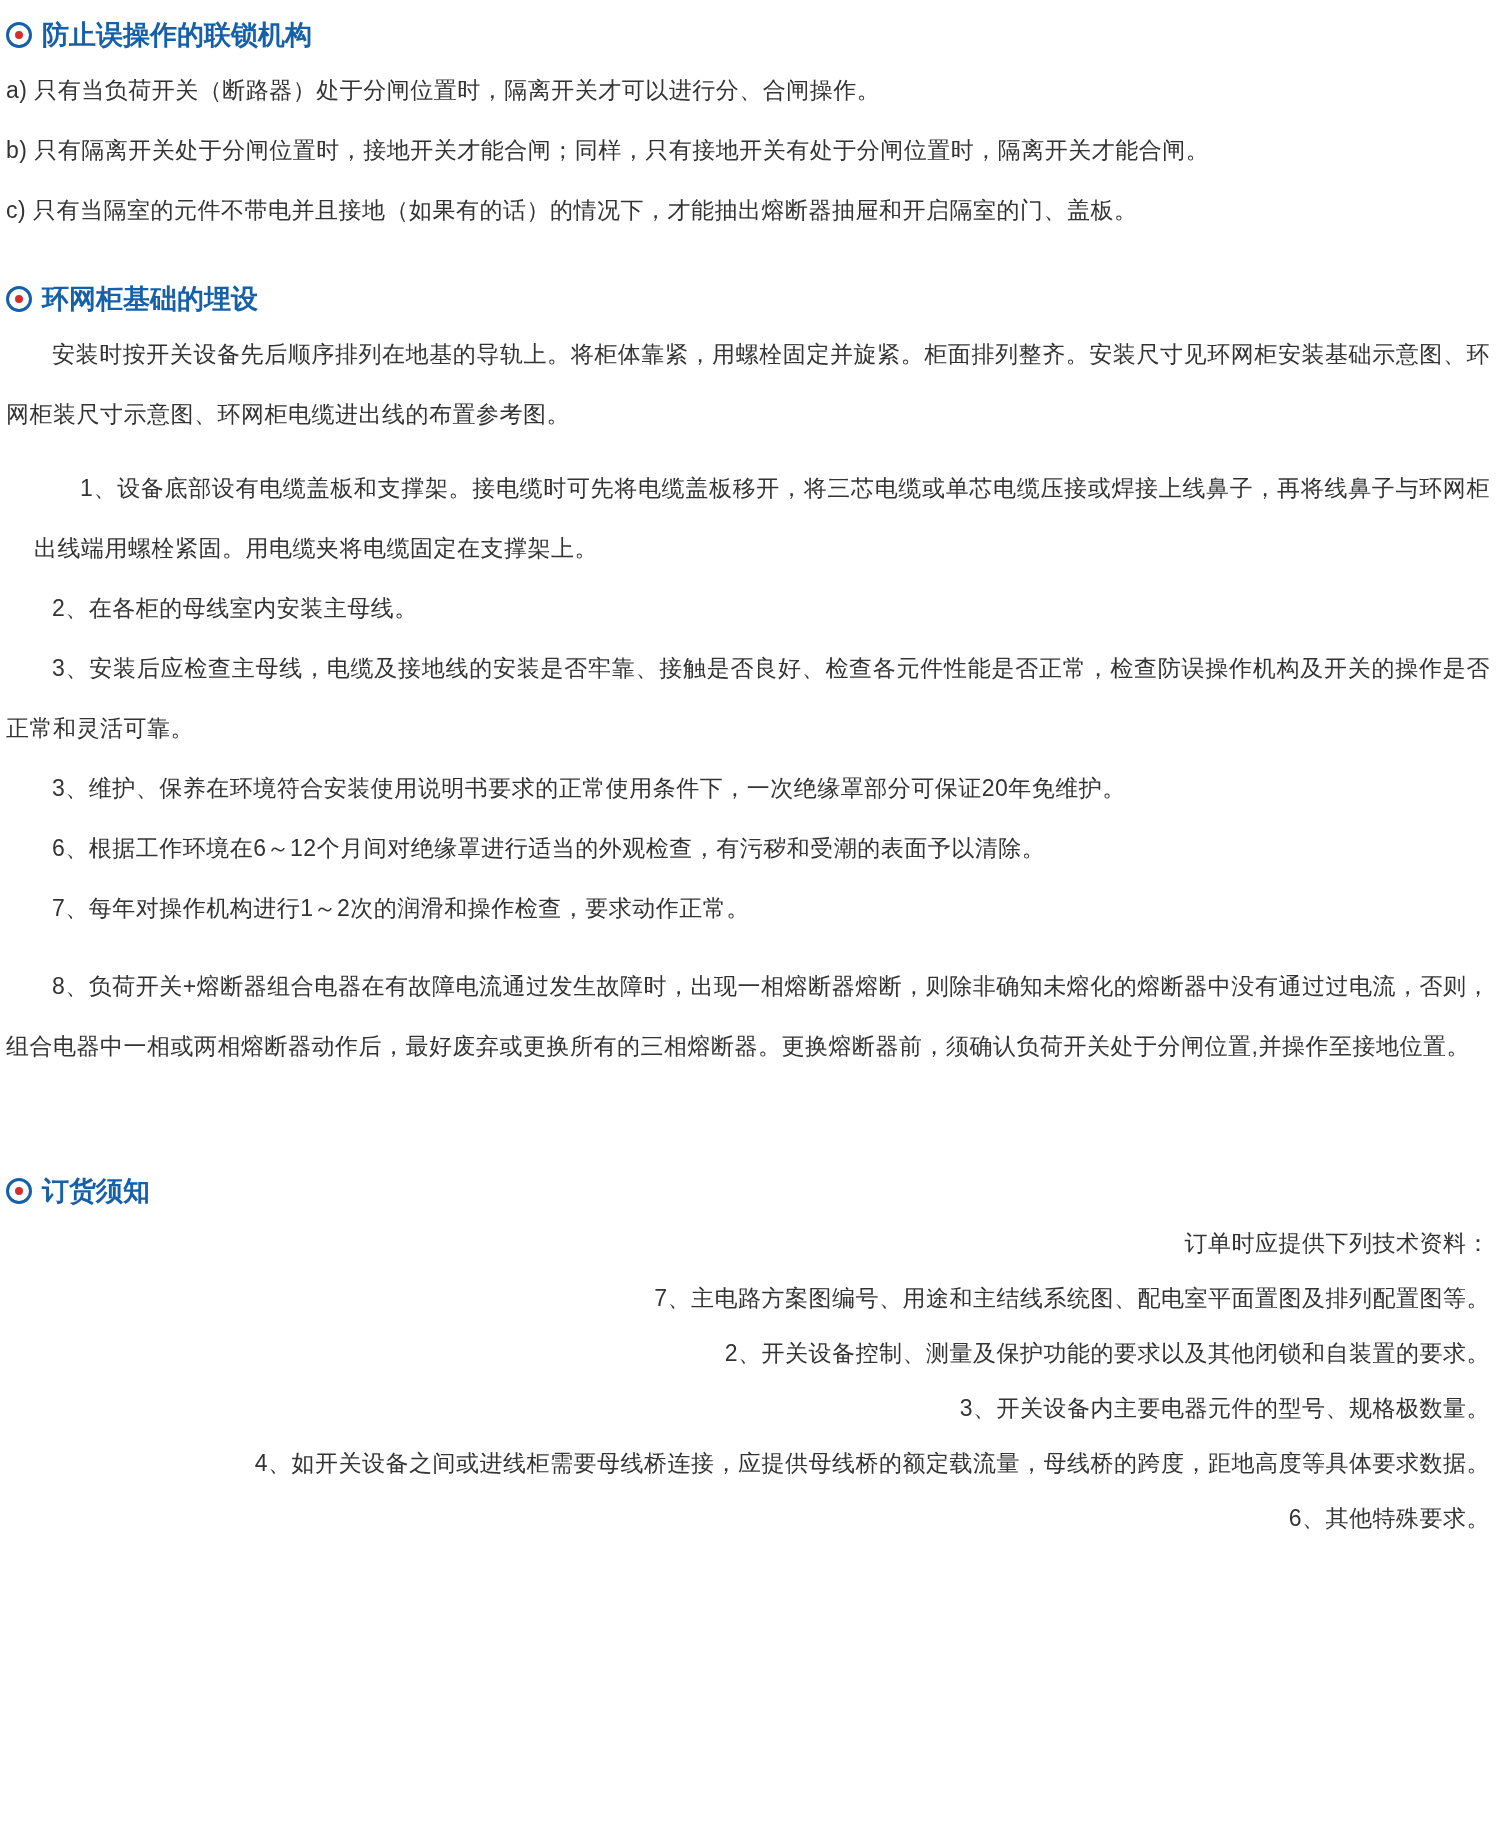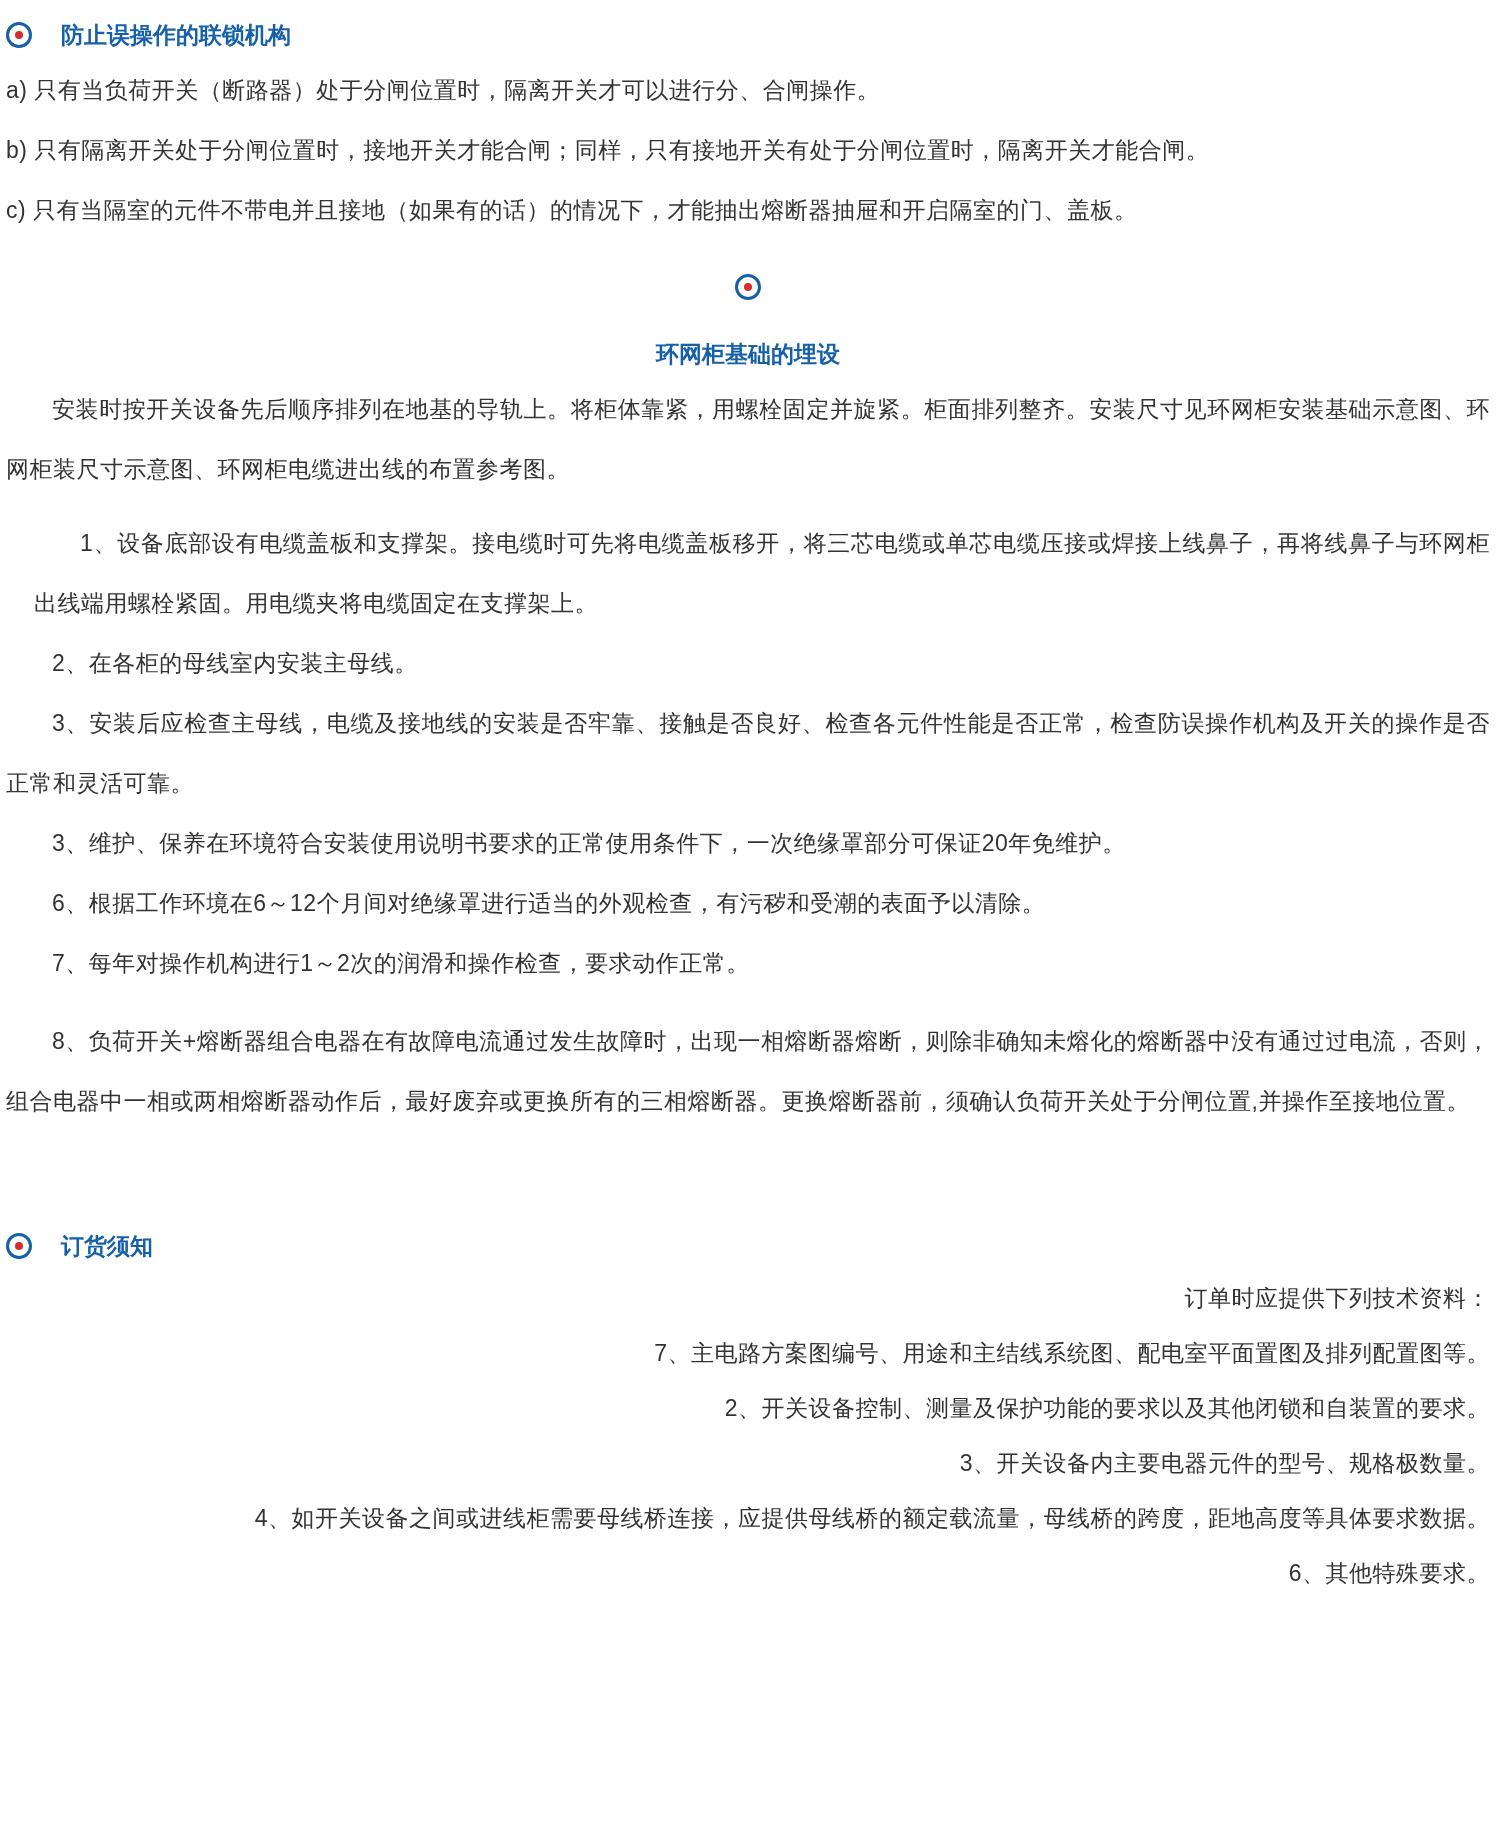--- a/index.html
+++ b/index.html
@@ -15,23 +15,23 @@
     font-family: "Liberation Sans", "DejaVu Sans", sans-serif;
     font-size: 23px;
   }
   .page {
     padding: 10px 10px 0 6px;
     box-sizing: border-box;
   }
   .sec-title {
     display: flex;
     align-items: center;
-    gap: 29px;
+    gap: 10px;
     margin: 0;
-    font-size: 23px;
+    font-size: 27px;
     font-weight: bold;
     line-height: 50px;
     color: var(--accent, #1560a8);
   }
   .sec-icon {
     flex: 0 0 auto;
     width: 20px;
     height: 20px;
     border: 3px solid var(--accent, #1560a8);
     border-radius: 50%;
@@ -46,21 +46,21 @@
     border-radius: 50%;
     background: var(--dot, #d42f2f);
   }
   .para {
     margin: 0;
     line-height: 60px;
     text-align: justify;
     letter-spacing: 0.5px;
   }
   .indent { text-indent: 2em; }
-  #sec-foundation .sec-title { margin-top: 34px; flex-direction: column; }
+  #sec-foundation .sec-title { margin-top: 34px; }
   #sec-foundation .first-item { margin-top: 14px; margin-left: 28px; }
   #sec-foundation .item-8 { margin-top: 18px; }
   #sec-ordering .sec-title { margin-top: 90px; align-items: center; }
   #sec-ordering .para { line-height: 55px; text-align: right; }
 </style>
 </head>
 <body style="color: rgb(51, 51, 51);">
 
 <div class="page">
 

